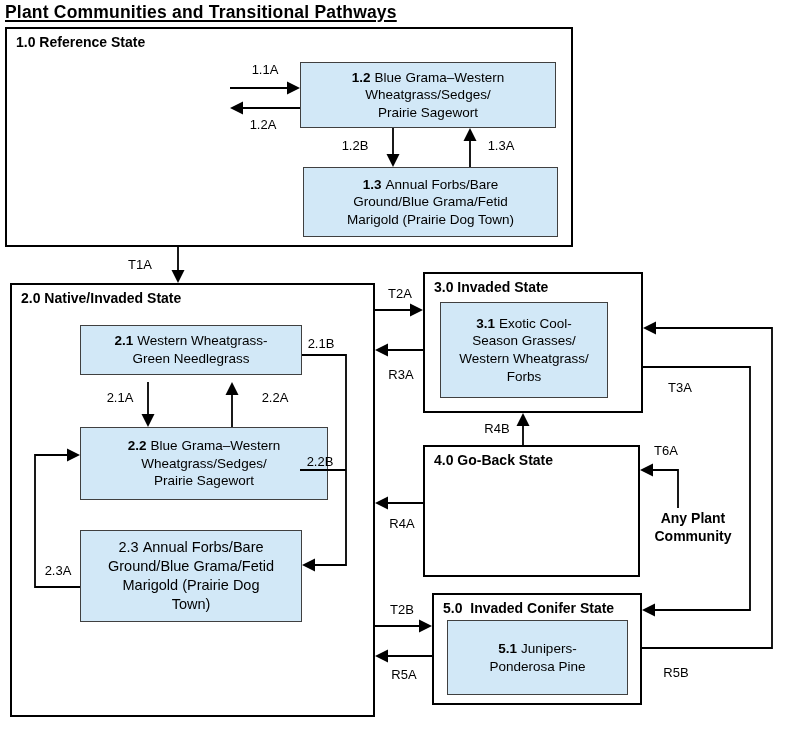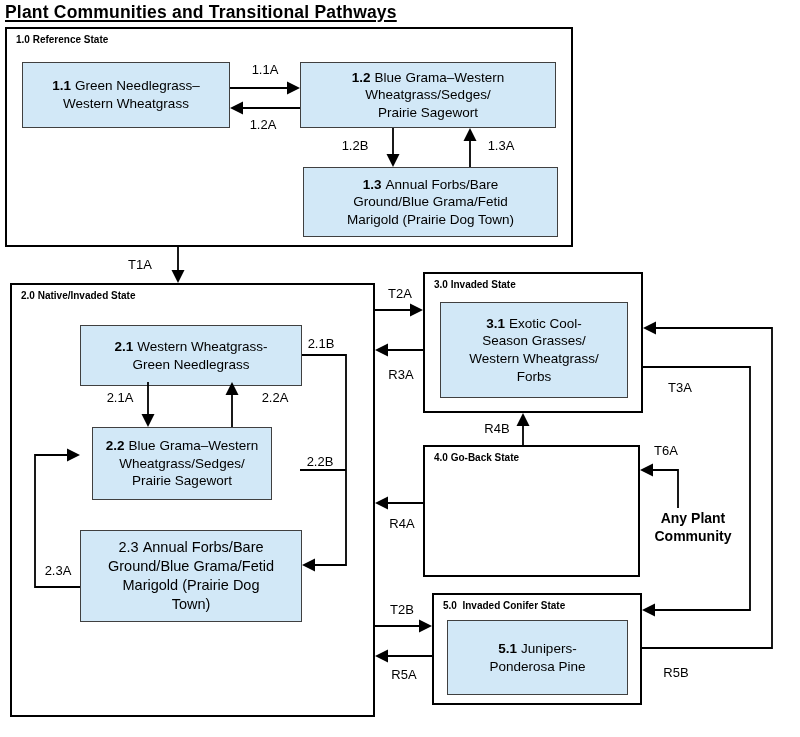--- a/index.html
+++ b/index.html
@@ -12,21 +12,21 @@
     font-size:17.5px; font-weight:bold; letter-spacing:0.2px;
     text-decoration:underline; text-decoration-thickness:2px; text-underline-offset:2px;
     white-space:pre;
   }
   .state {
     position:absolute; box-sizing:border-box; background:#fff;
     border:2.6px solid var(--state-border, #000);
   }
   .state-title {
     position:absolute; left:9px; top:5px;
-    font-size:10px; font-weight:bold; white-space:pre;
+    font-size:14px; font-weight:bold; white-space:pre;
   }
   .community {
     position:absolute; box-sizing:border-box;
     background:var(--community-fill, #d2e8f7);
     border:1.6px solid var(--community-border, #404040);
     display:flex; align-items:center; justify-content:center;
     font-size:13.5px; line-height:1.3;
   }
   .ctext { text-align:center; padding:0 4px; }
   .cnum { font-weight:bold; margin-right:4px; }
@@ -61,50 +61,46 @@
   <div class="state" style="left:423px;top:272px;width:220px;height:141px">
     <div class="state-title">3.0 Invaded State</div>
   </div>
   <div class="state" style="left:423px;top:445px;width:217px;height:132px">
     <div class="state-title">4.0 Go-Back State</div>
   </div>
   <div class="state" style="left:432px;top:593px;width:210px;height:112px">
     <div class="state-title">5.0  Invaded Conifer State</div>
   </div>
 
-  <div class="community" style="left:22px;top:62px;width:208px;height:66px">
-    <div class="ctext"><span class="cnum">1.1</span><span class="cname">Green Needlegrass–
-Western Wheatgrass</span></div>
-  </div>
   <div class="community" style="left:300px;top:62px;width:256px;height:66px">
     <div class="ctext"><span class="cnum">1.2</span><span class="cname">Blue Grama–Western
 Wheatgrass/Sedges/
 Prairie Sagewort</span></div>
   </div>
   <div class="community" style="left:303px;top:167px;width:255px;height:70px">
     <div class="ctext"><span class="cnum">1.3</span><span class="cname">Annual Forbs/Bare
 Ground/Blue Grama/Fetid
 Marigold (Prairie Dog Town)</span></div>
   </div>
-  <div class="community" style="left:80px;top:325px;width:222px;height:61px">
+  <div class="community" style="left:80px;top:325px;width:222px;height:50px">
     <div class="ctext"><span class="cnum">2.1</span><span class="cname">Western Wheatgrass-
 Green Needlegrass</span></div>
   </div>
-  <div class="community" style="left:92px;top:427px;width:180px;height:73px">
+  <div class="community" style="left:80px;top:427px;width:248px;height:73px">
     <div class="ctext"><span class="cnum">2.2</span><span class="cname">Blue Grama–Western
 Wheatgrass/Sedges/
 Prairie Sagewort</span></div>
   </div>
   <div class="community alt" style="left:80px;top:530px;width:222px;height:92px">
     <div class="ctext"><span class="cnum plain">2.3</span><span class="cname">Annual Forbs/Bare
 Ground/Blue Grama/Fetid
 Marigold (Prairie Dog
 Town)</span></div>
   </div>
-  <div class="community" style="left:440px;top:302px;width:188px;height:96px">
+  <div class="community" style="left:440px;top:302px;width:168px;height:96px">
     <div class="ctext"><span class="cnum">3.1</span><span class="cname">Exotic Cool-
 Season Grasses/
 Western Wheatgrass/
 Forbs</span></div>
   </div>
   <div class="community" style="left:447px;top:620px;width:181px;height:75px">
     <div class="ctext"><span class="cnum">5.1</span><span class="cname">Junipers-
 Ponderosa Pine</span></div>
   </div>
 

